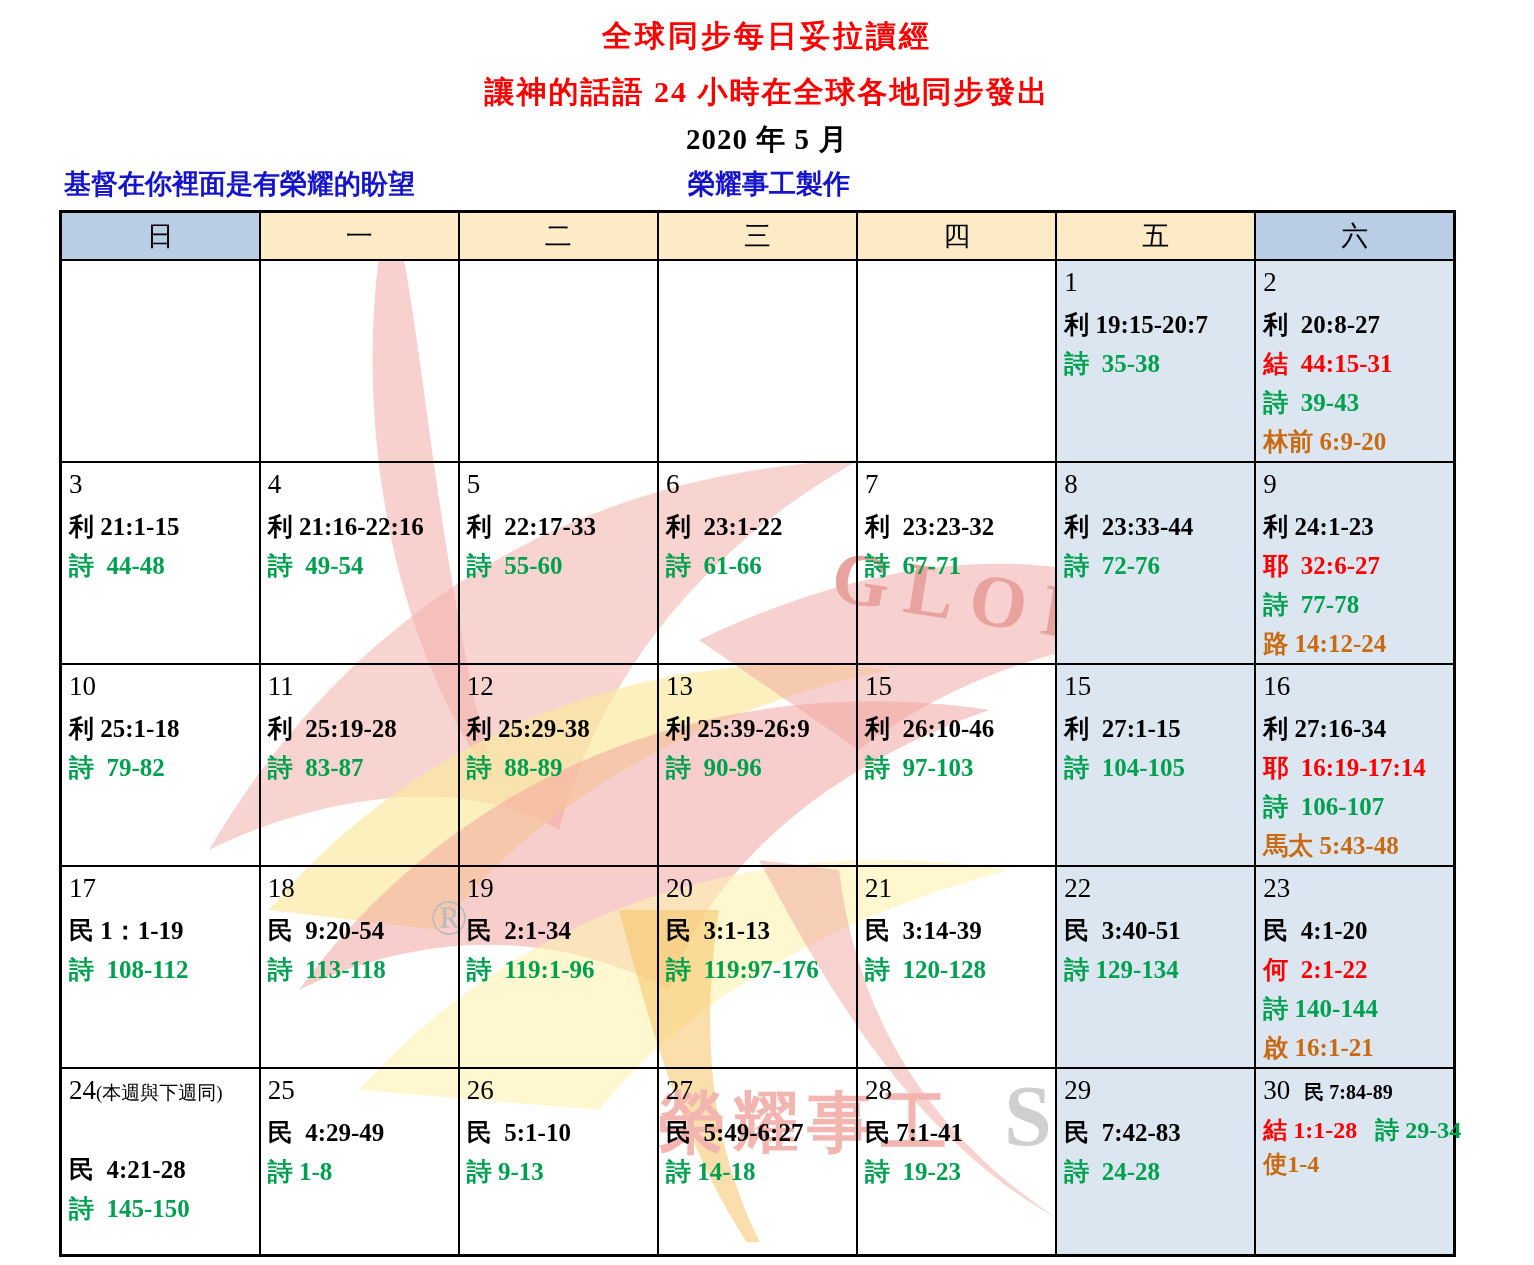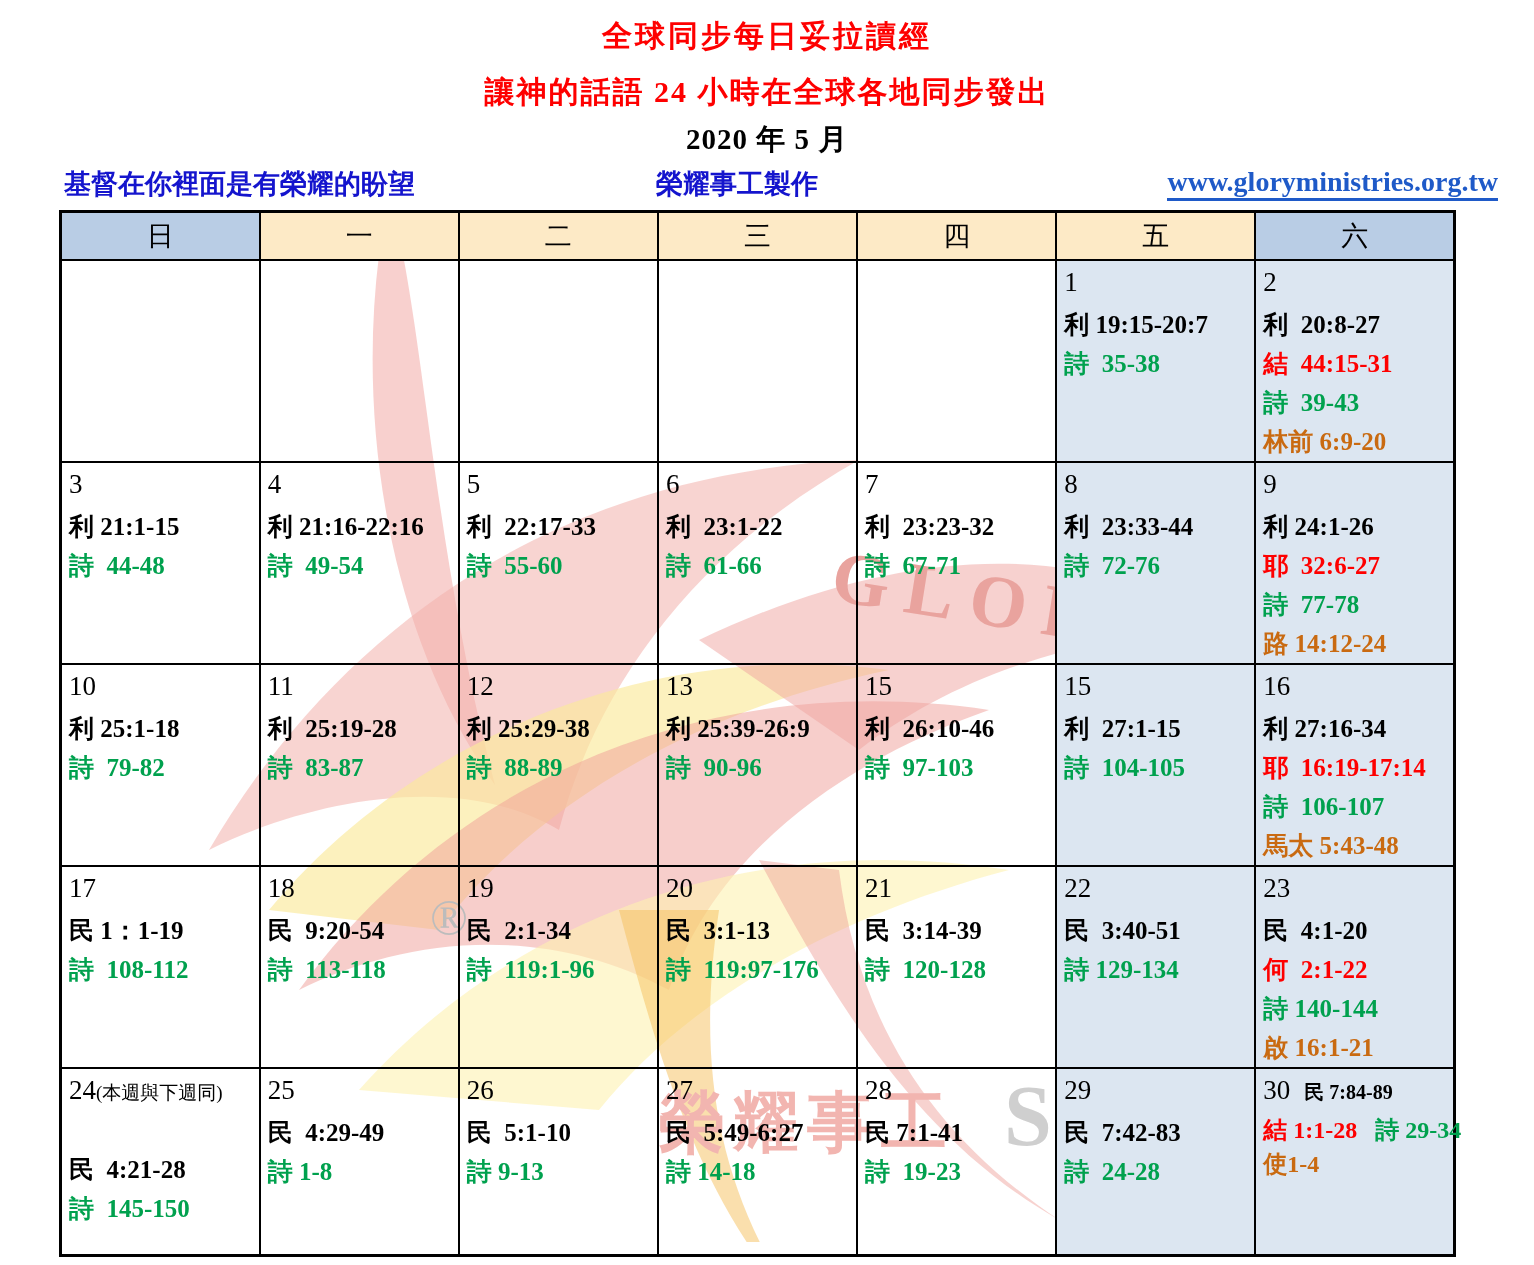--- a/index.html
+++ b/index.html
@@ -8,21 +8,21 @@
     font-family:"Liberation Serif","DejaVu Serif",serif;
     overflow:hidden;
   }
   
   .title-line{position:absolute;left:0;width:100%;text-align:center;font-weight:bold;}
   .title-1{top:16px;font-size:30px;color:var(--red);letter-spacing:3px;}
   .title-2{top:72px;font-size:30px;color:var(--red);letter-spacing:2px;}
   .date-line{top:120px;font-size:29px;color:#000;font-weight:bold;letter-spacing:1px;}
   .info-row{position:absolute;top:166px;left:0;width:100%;height:40px;padding-left:33px;}
   .slogan{position:absolute;left:64px;top:0;font-size:27px;font-weight:bold;color:var(--blue);}
-  .producer{position:absolute;left:656px;top:0;font-size:27px;font-weight:bold;color:var(--blue);}
+  .producer{position:absolute;left:688px;top:0;font-size:27px;font-weight:bold;color:var(--blue);}
   .website{position:absolute;right:69px;top:0;font-size:28px;font-weight:bold;color:var(--link);
     border-bottom:3px solid var(--link);cursor:pointer;}
   
   .calendar-wrap{position:absolute;left:59px;top:210px;width:1397px;height:1032px;}
   .watermark{position:absolute;left:0;top:0;width:100%;height:100%;z-index:0;}
   table.calendar{position:relative;z-index:1;width:100%;height:100%;
     border-collapse:collapse;table-layout:fixed;background:transparent;
     border:3px solid #000;}
   th,td{border:2px solid #000;}
   th{height:44px;font-size:27px;font-weight:normal;color:#000;text-align:center;vertical-align:middle;}
@@ -57,21 +57,20 @@
 </head>
 <body>
 
 <div class="title-line title-1">全球同步每日妥拉讀經</div>
 <div class="title-line title-2">讓神的話語 24 小時在全球各地同步發出</div>
 <div class="title-line date-line">2020 年 5 月</div>
 
 <div class="info-row">
   <span class="slogan">基督在你裡面是有榮耀的盼望</span>
   <span class="producer">榮耀事工製作</span>
-  <span class="website">www.gloryministries.org.tw</span>
 </div>
 
 <div class="calendar-wrap">
 
   <svg class="watermark" viewBox="0 0 1397 1032" xmlns="http://www.w3.org/2000/svg" aria-hidden="true">
     <path d="M320,45 C298,220 332,430 436,575 C382,370 368,170 344,45 Z" fill="#f2aaa6" opacity="0.55"></path>
     <path d="M150,640 C290,400 520,260 800,250 C640,340 540,470 500,620 C400,560 250,590 150,640 Z" fill="#f3b0ab" opacity="0.55"></path>
     <path d="M210,700 C360,520 600,430 830,460 C640,500 480,590 380,720 Z" fill="#fbe99b" opacity="0.65"></path>
     <path d="M240,780 C400,560 660,460 930,500 C760,560 650,660 610,780 C480,710 340,730 240,780 Z" fill="#ef9d97" opacity="0.5"></path>
     <path d="M300,880 C460,700 700,620 950,660 C760,710 620,800 540,900 Z" fill="#fdf2b0" opacity="0.6"></path>
@@ -142,21 +141,21 @@
             <div class="reading-line"><span class="c-k">利  23:23-32</span></div>
             <div class="reading-line"><span class="c-g">詩  67-71</span></div>
           </td>
           <td class="shaded">
             <div class="day-line"><span class="day-num">8</span></div>
             <div class="reading-line"><span class="c-k">利  23:33-44</span></div>
             <div class="reading-line"><span class="c-g">詩  72-76</span></div>
           </td>
           <td class="shaded">
             <div class="day-line"><span class="day-num">9</span></div>
-            <div class="reading-line"><span class="c-k">利 24:1-26</span></div>
+            <div class="reading-line"><span class="c-k">利 24:1-23</span></div>
             <div class="reading-line"><span class="c-r">耶  32:6-27</span></div>
             <div class="reading-line"><span class="c-g">詩  77-78</span></div>
             <div class="reading-line"><span class="c-o">路 14:12-24</span></div>
           </td>
         </tr>
         <tr>
           <td>
             <div class="day-line"><span class="day-num">10</span></div>
             <div class="reading-line"><span class="c-k">利 25:1-18</span></div>
             <div class="reading-line"><span class="c-g">詩  79-82</span></div>

